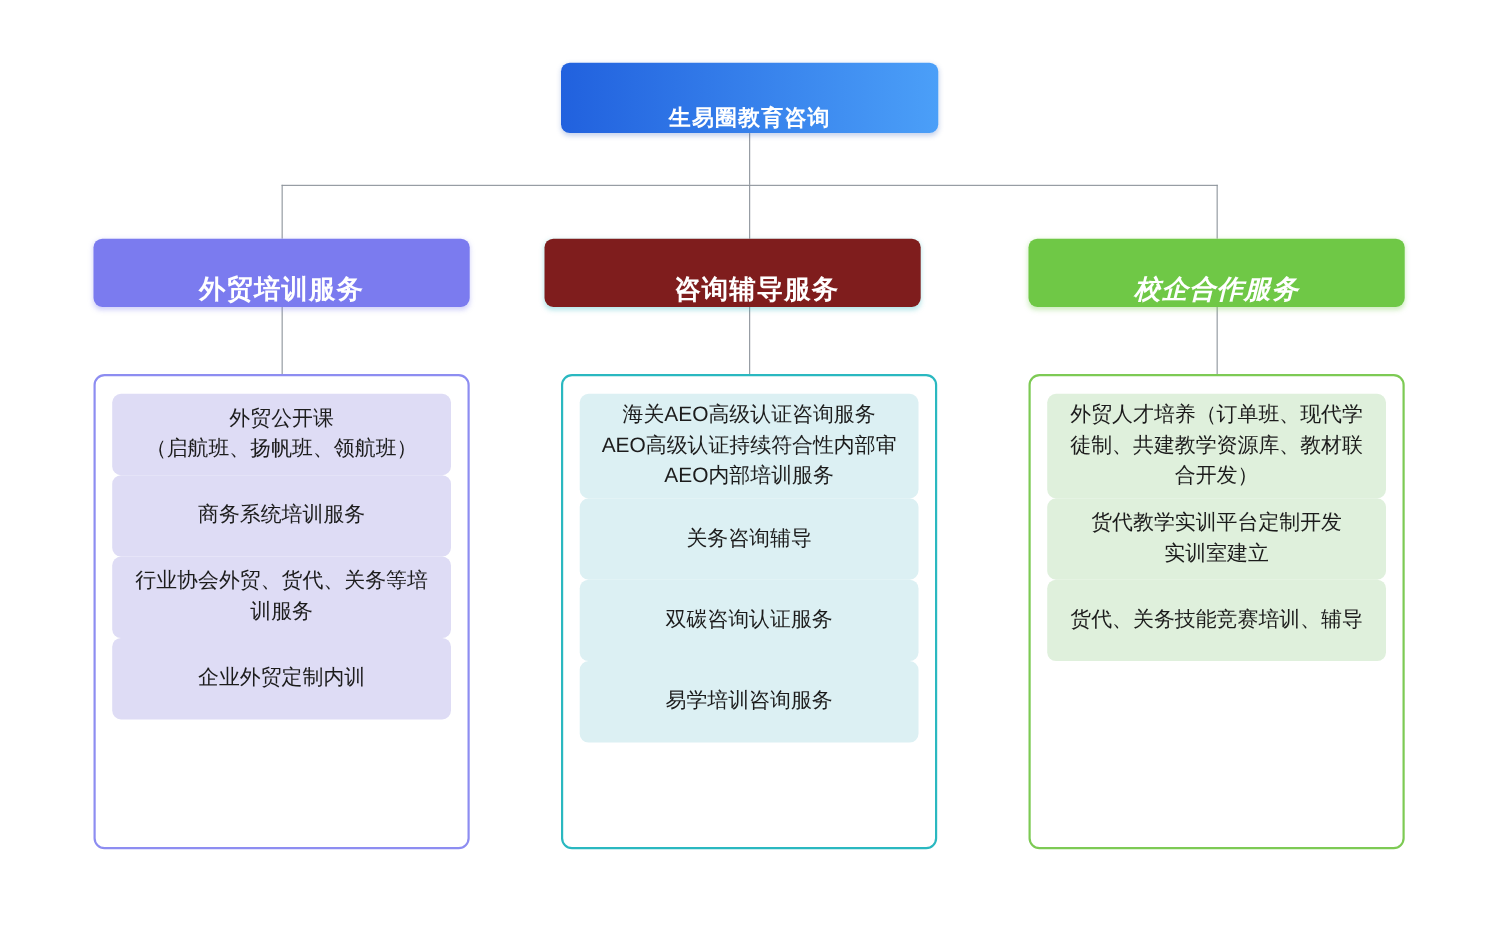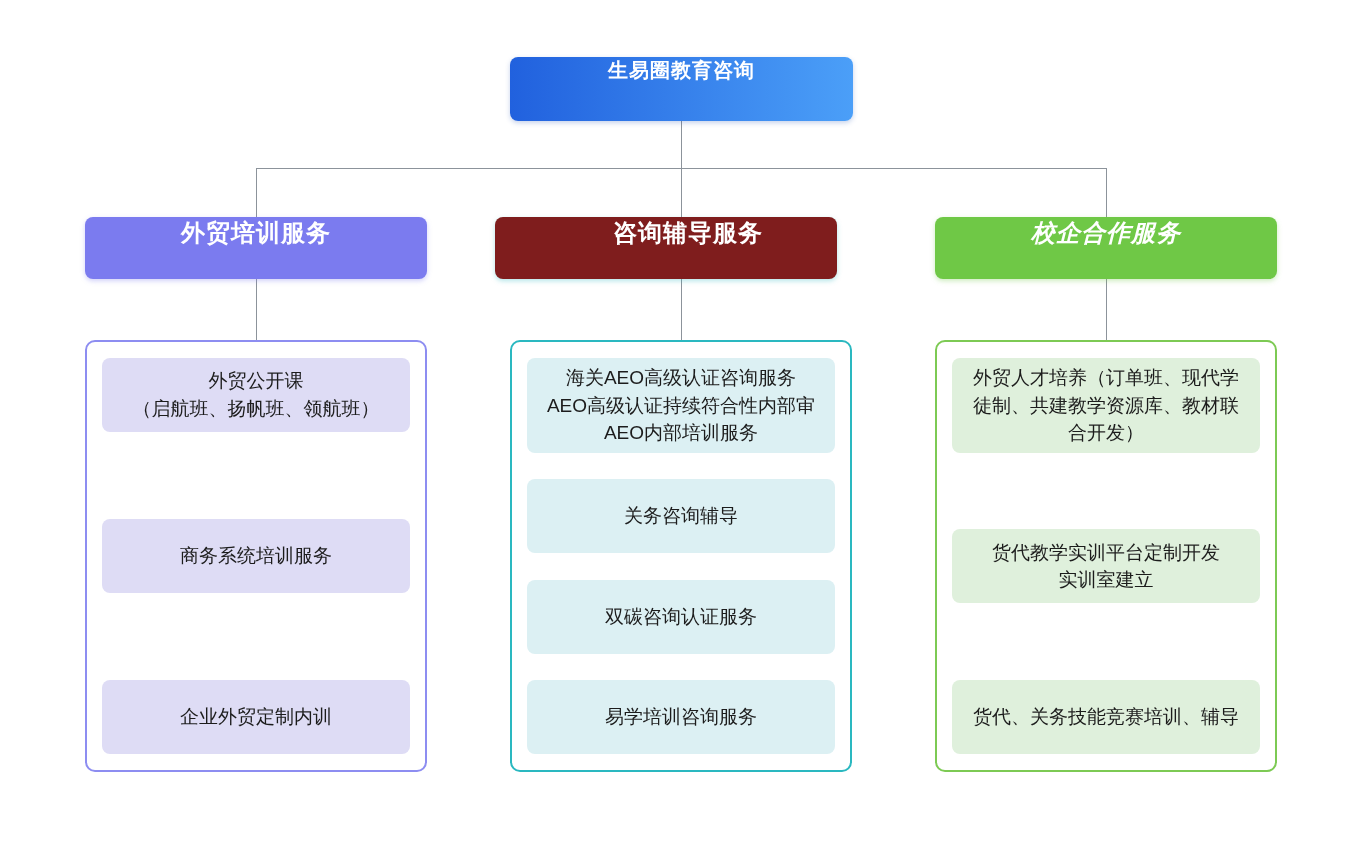--- a/index.html
+++ b/index.html
@@ -30,21 +30,21 @@
   .v-b2-top { left: 681px;  top: 168px; height: 49px; }
   .v-b3-top { left: 1106px; top: 168px; height: 49px; }
   .v-b1-mid { left: 256px;  top: 279px; height: 61px; }
   .v-b2-mid { left: 681px;  top: 279px; height: 61px; }
   .v-b3-mid { left: 1106px; top: 279px; height: 61px; }
 
   
   .node {
     position: absolute;
     display: flex;
-    align-items: flex-start;
+    align-items: flex-end;
     justify-content: center;
     text-align: center;
     box-sizing: border-box;
   }
   .root-node {
     left: 510px; top: 57px;
     width: 343px; height: 64px;
     border-radius: 8px;
     background: linear-gradient(90deg, #2161DE 0%, #4B9FF8 100%);
     color: #ffffff;
@@ -70,21 +70,21 @@
   .branch-container {
     position: absolute;
     top: 340px;
     width: 342px; height: 432px;
     background: #ffffff;
     border-radius: 10px;
     border: 2px solid;
     box-sizing: border-box;
     display: flex;
     flex-direction: column;
-    justify-content: space-between;
+    justify-content: flex-start;
     padding: 16px 15px;
   }
   .branch-container.b1 { left: 85px;  border-color: #8D8DF1; }
   .branch-container.b2 { left: 510px; border-color: #2AB8C0; }
   .branch-container.b3 { left: 935px; border-color: #7DCA54; }
 
   .leaf {
     border-radius: 8px;
     min-height: 74px;
     display: flex;
@@ -127,20 +127,21 @@
     <span>咨询辅导服务</span>
   </div>
   <div class="node branch-header b3">
     <span>校企合作服务</span>
   </div>
 
   <div class="branch-container b1">
     <div class="leaf">外贸公开课
 （启航班、扬帆班、领航班）</div>
     <div class="leaf">商务系统培训服务</div>
+    <div class="leaf">行业协会外贸、货代、关务等培训服务</div>
     <div class="leaf">企业外贸定制内训</div>
   </div>
 
   <div class="branch-container b2">
     <div class="leaf">海关AEO高级认证咨询服务
 AEO高级认证持续符合性内部审
 AEO内部培训服务</div>
     <div class="leaf">关务咨询辅导</div>
     <div class="leaf">双碳咨询认证服务</div>
     <div class="leaf">易学培训咨询服务</div>

